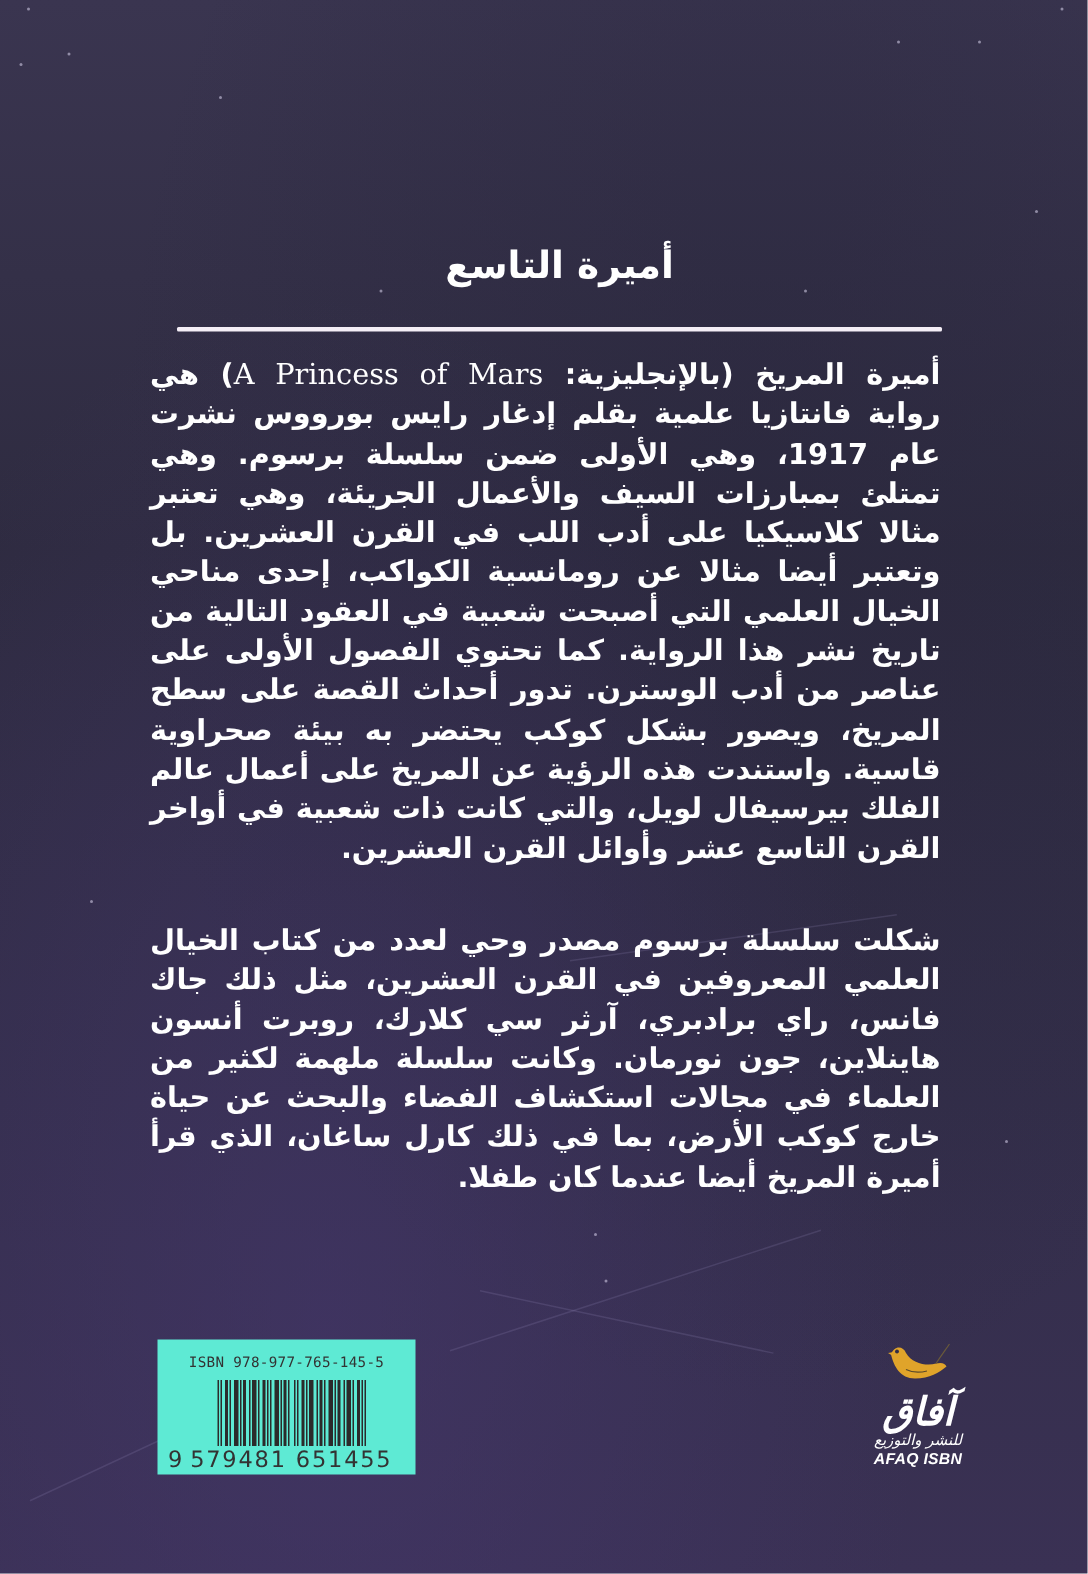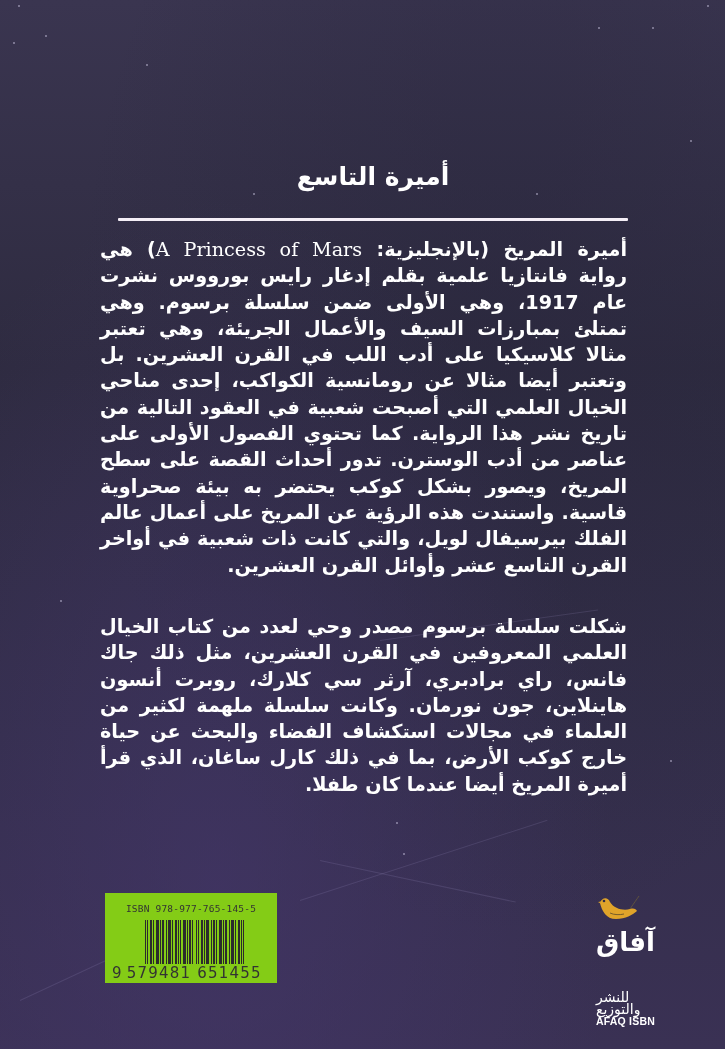--- a/index.html
+++ b/index.html
@@ -75,21 +75,21 @@
     font-weight: normal;
     direction: ltr;
     unicode-bidi: embed;
   }
   .barcode-box {
     position: absolute;
     left: 105px;
     top: 893px;
     width: 172px;
     height: 90px;
-    background: #84cc16;
+    background: #5eead4;
     box-sizing: border-box;
     padding: 10px 10px 0 10px;
   }
   .isbn {
     font-family: "DejaVu Sans Mono", monospace;
     font-size: 9.5px;
     color: #333;
     text-align: center;
     letter-spacing: 0.2px;
     height: 12px;
@@ -116,47 +116,47 @@
     left: 7px;
     bottom: 2px;
     letter-spacing: 1.2px;
     line-height: 16px;
   }
   .barnum .lead {
     margin-right: 4px;
   }
   .logo {
     position: absolute;
-    left: 596px;
+    left: 572px;
     top: 893px;
     width: 80px;
     height: 95px;
-    text-align: left;
+    text-align: center;
+    font-style: italic;
   }
   .logo-bird {
     width: 44px;
     height: 34px;
     margin: 0 auto;
   }
   .logo-ar {
     font-family: "DejaVu Sans", sans-serif;
     font-weight: bold;
     font-size: 26px;
     line-height: 26px;
     color: #ffffff;
     direction: rtl;
     margin-top: -2px;
   }
   .logo-sub {
     font-family: "DejaVu Sans", sans-serif;
-    font-size: 14px;
+    font-size: 10px;
     line-height: 12px;
     color: #ffffff;
     direction: rtl;
-    margin-top: 36px;
   }
   .logo-en {
     font-family: "Liberation Sans", sans-serif;
     font-weight: bold;
     font-size: 10.5px;
     line-height: 12px;
     color: #ffffff;
     letter-spacing: 0.2px;
   }
 </style>

